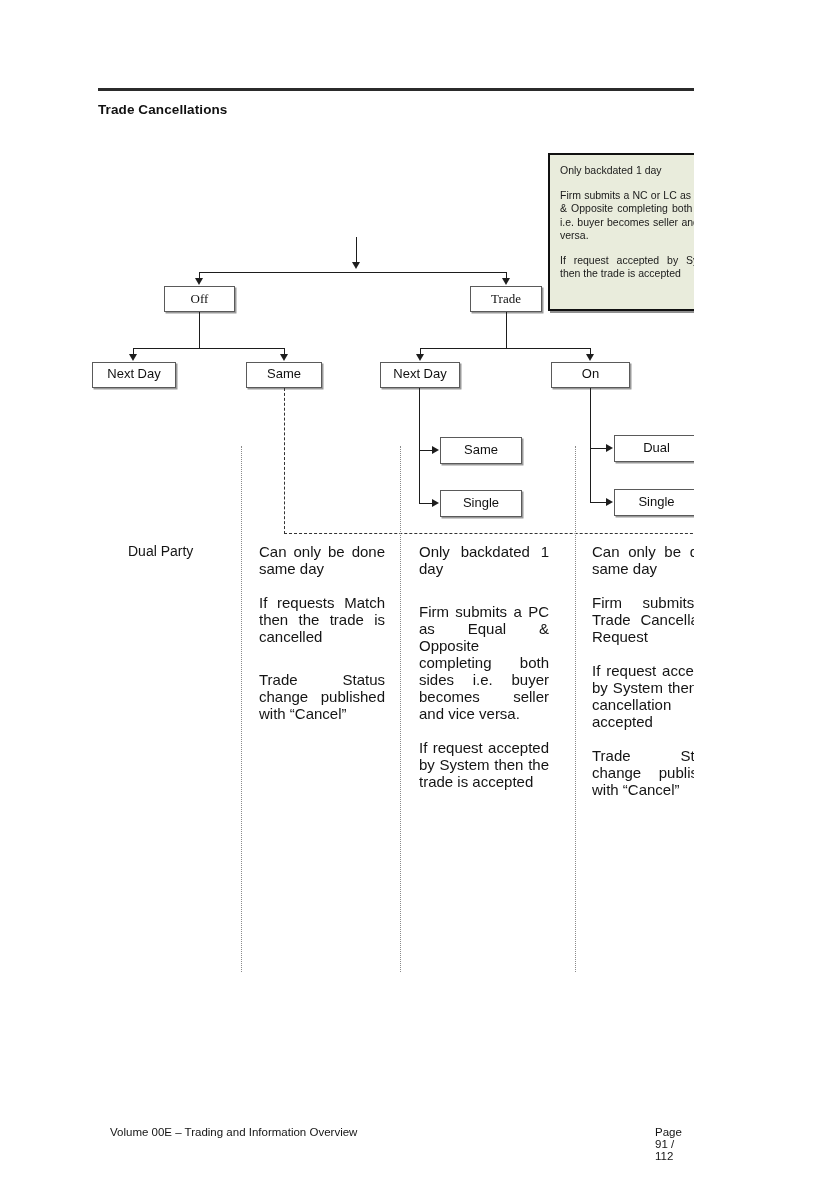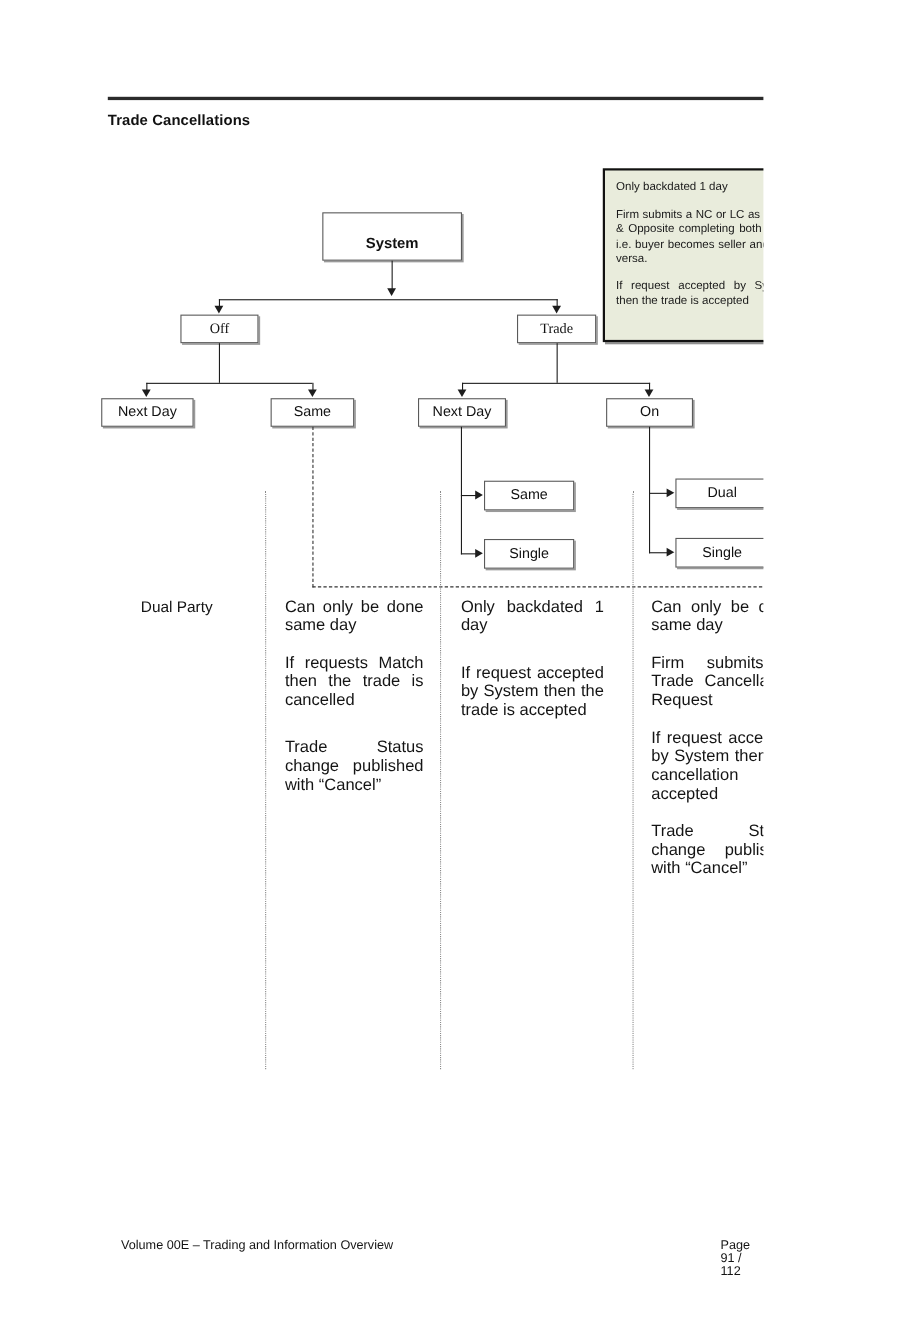--- a/index.html
+++ b/index.html
@@ -210,23 +210,20 @@
 
   <div class="header-rule"></div>
   <div class="page-title">Trade Cancellations</div>
 
   <div class="note-box">
     <p class="note-p">Only backdated 1 day</p>
     <p class="note-p">Firm submits a NC or LC as Equal &amp; Opposite completing both sides i.e. buyer becomes seller and vice versa.</p>
     <p class="note-p">If request accepted by System then the trade is accepted</p>
   </div>
 
-  <div class="node node-system shadow">
-    <span class="lbl">System</span>
-  </div>
 
   <div class="node node-off shadow">
     <span class="lbl">Off</span>
   </div>
   <div class="node node-trade shadow">
     <span class="lbl">Trade</span>
   </div>
 
   <div class="node node-nextday-1 shadow">
     <span class="lbl">Next Day</span>
@@ -306,20 +303,21 @@
   <div class="col col-1">
     <p>Can only be done same day</p>
     <p>If requests Match then the trade is cancelled</p>
     <span class="gap-lg"></span>
     <p>Trade Status change published with “Cancel”</p>
   </div>
 
   <div class="col col-2">
     <p>Only backdated 1 day</p>
     <span class="gap-lg"></span>
+    <p>Firm submits a PC as Equal &amp; Opposite completing both sides i.e. buyer becomes seller and vice versa.</p>
     <p>If request accepted by System then the trade is accepted</p>
   </div>
 
   <div class="col col-3">
     <p>Can only be done same day</p>
     <p>Firm submits a Trade Cancellation Request</p>
     <p>If request accepted by System then the cancellation is accepted</p>
     <p>Trade Status change published with “Cancel”</p>
   </div>
 

